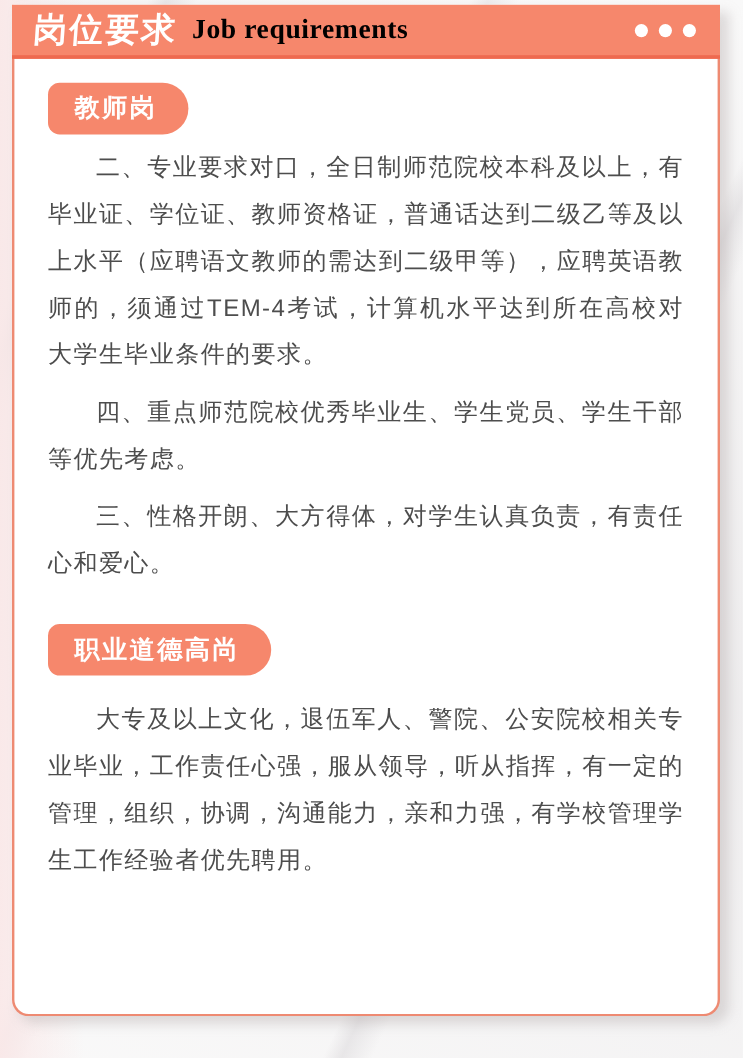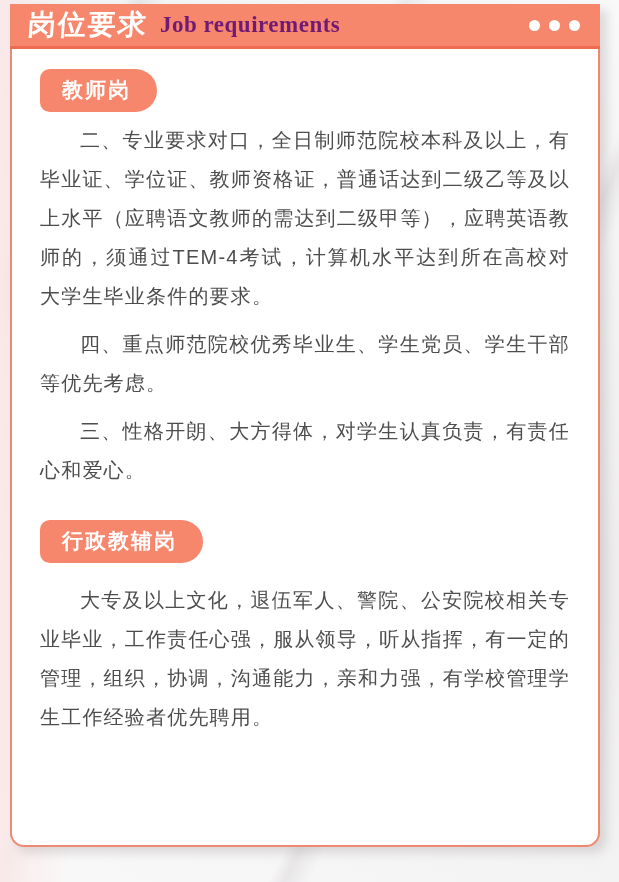--- a/index.html
+++ b/index.html
@@ -44,21 +44,21 @@
   }
   .title-zh {
     color: #ffffff;
     font-size: 28px;
     font-weight: bold;
     letter-spacing: 2px;
     font-family: "Liberation Sans", "DejaVu Sans", sans-serif;
     transform: skewX(-4deg);
   }
   .title-en {
-    color: #701a75;
+    color: #000000;
     font-size: 23px;
     font-weight: bold;
     font-family: "Liberation Serif", "DejaVu Serif", serif;
     margin-left: 12px;
     letter-spacing: 0.5px;
   }
   .dots {
     margin-left: auto;
     display: flex;
     gap: 9px;
@@ -115,19 +115,19 @@
     </div>
 
     <div class="card-body">
 
       <div class="badge">教师岗</div>
 
       <p class="para">二、专业要求对口，全日制师范院校本科及以上，有毕业证、学位证、教师资格证，普通话达到二级乙等及以上水平（应聘语文教师的需达到二级甲等），应聘英语教师的，须通过TEM-4考试，计算机水平达到所在高校对大学生毕业条件的要求。</p>
       <p class="para">四、重点师范院校优秀毕业生、学生党员、学生干部等优先考虑。</p>
       <p class="para">三、性格开朗、大方得体，对学生认真负责，有责任心和爱心。</p>
 
-      <div class="badge badge-admin">行政教辅岗</div>
+      <div class="badge badge-admin">职业道德高尚</div>
 
       <p class="para first">大专及以上文化，退伍军人、警院、公安院校相关专业毕业，工作责任心强，服从领导，听从指挥，有一定的管理，组织，协调，沟通能力，亲和力强，有学校管理学生工作经验者优先聘用。</p>
 
     </div>
   </div>
 </div>
 
 </body></html>

